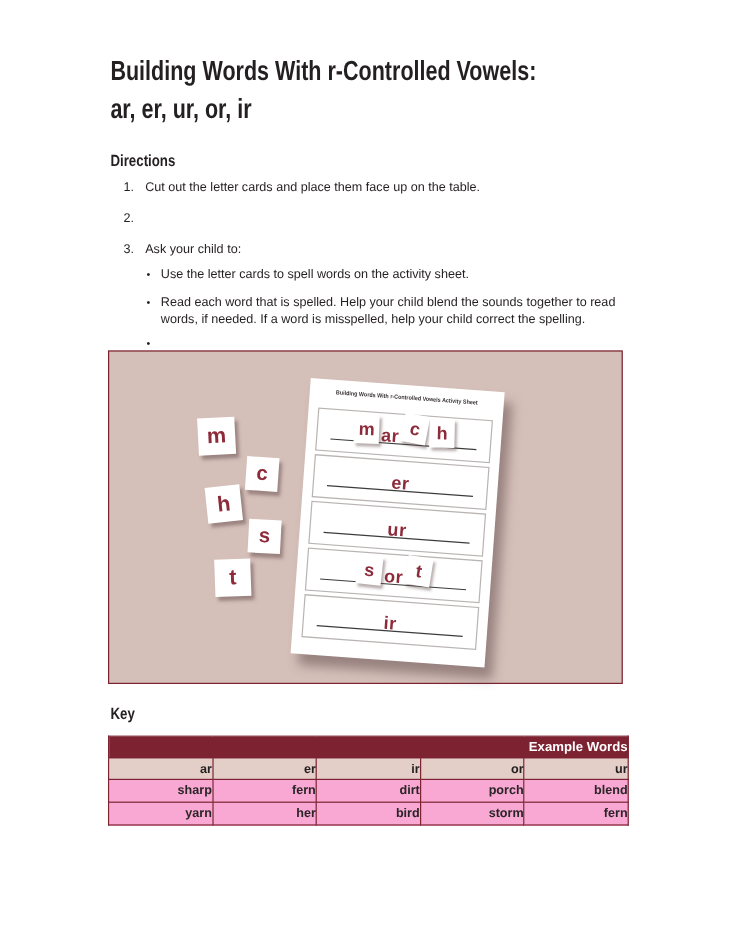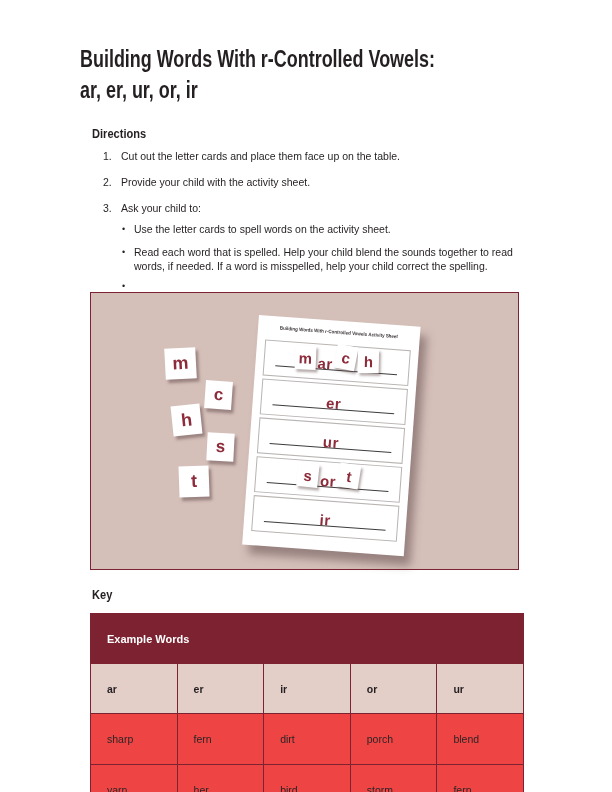--- a/index.html
+++ b/index.html
@@ -1,21 +1,21 @@
 <!DOCTYPE html>
 <html><head>
 <meta charset="utf-8">
 <style>
   html,body{margin:0;padding:0;background:#ffffff;}
   .page{
     position:relative;width:612px;height:792px;background:#ffffff;overflow:hidden;
     font-family:"Liberation Sans", sans-serif;color:#241f21;
   }
   
-  .title-block{position:absolute;left:80px;top:44px;}
+  .title-block{position:absolute;left:92px;top:44px;}
   .title-line{
     display:block;font-size:23px;font-weight:bold;line-height:31px;color:#241f21;
     transform:scaleX(0.78);transform-origin:left center;white-space:nowrap;letter-spacing:0px;
   }
   .section-heading{
     position:absolute;left:92px;font-size:13.5px;font-weight:bold;color:#241f21;
     transform:scaleX(0.82);transform-origin:left center;white-space:nowrap;
   }
   
   .steps{position:absolute;left:103px;top:150px;width:420px;}
@@ -68,48 +68,47 @@
   .mc-tilt-a{transform:rotate(-2deg);}
   .mc-tilt-b{transform:rotate(7deg) translateY(-3px);}
   .mc-tilt-c{transform:rotate(-3deg) translateY(-1px);}
   .mc-tilt-d{transform:rotate(2deg);}
   .mc-tilt-e{transform:rotate(5deg) translateY(-2px);}
   
   .key-table{
     position:absolute;left:90px;top:613px;width:434px;border-collapse:collapse;table-layout:fixed;
     font-size:10.5px;color:#2a2526;
   }
-  .key-table td,.key-table th{border:1px solid #7c2230;text-align:left;padding:16px;}
+  .key-table td,.key-table th{border:1px solid #7c2230;text-align:right;padding:0;}
   .key-table .tbl-title{
     background:#7c2230;color:#ffffff;font-weight:bold;font-size:11px;height:17px;
     border:1.5px solid #7c2230;
   }
   .key-table .colhead th{background:#e3cec8;font-weight:bold;height:17px;font-size:10.5px;color:#241f21;}
-  .key-table tbody td{height:18px;background:#ef4444;}
+  .key-table tbody td{height:18px;background:#f9a8d4;font-weight:bold;}
 </style>
 </head>
 <body>
 
 <div class="page">
 
   <div class="title-block">
     <span class="title-line">Building Words With r-Controlled Vowels:</span>
     <span class="title-line">ar, er, ur, or, ir</span>
   </div>
 
   <div class="section-heading" style="top:126px;">Directions</div>
 
   <div class="steps">
     <div class="step">
       <span class="num">1.</span>
       <span class="stext">Cut out the letter cards and place them face up on the table.</span>
     </div>
     <div class="step">
       <span class="num">2.</span>
-      <span class="stext">Provide your child with the activity sheet.</span>
     </div>
     <div class="step">
       <span class="num">3.</span>
       <span class="stext">Ask your child to:</span>
     </div>
   </div>
 
   <div class="bullets">
     <div class="bullet-item">
       <span class="marker">•</span>

